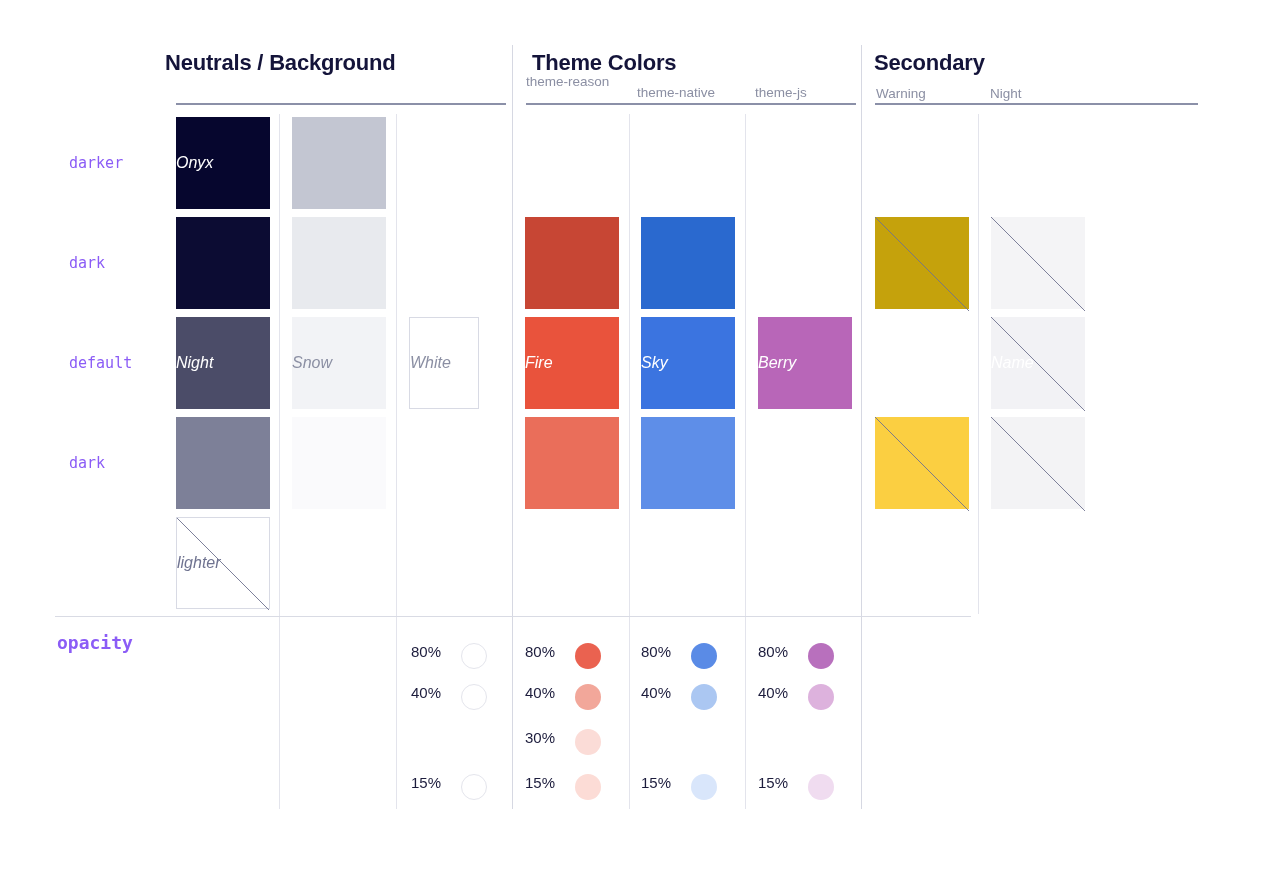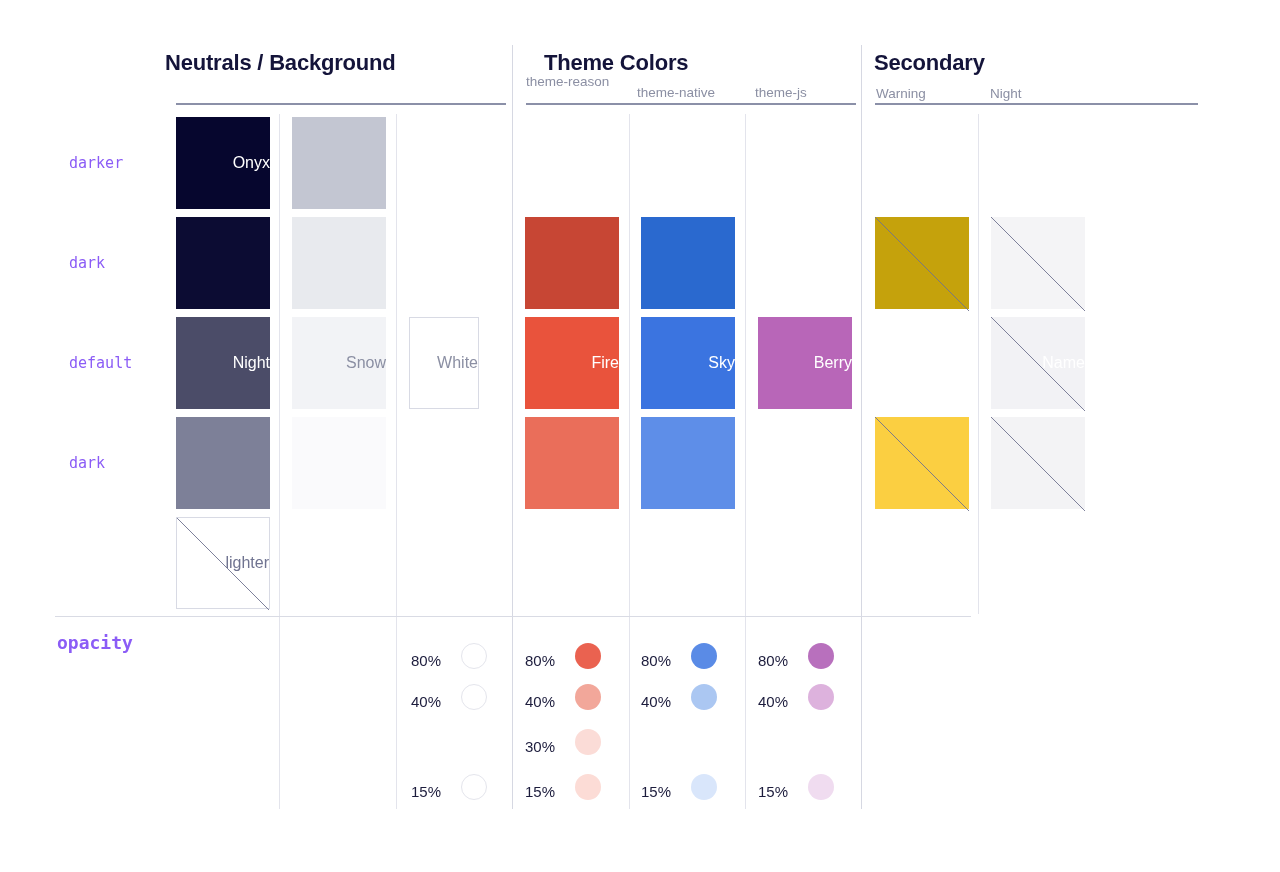--- a/index.html
+++ b/index.html
@@ -66,35 +66,36 @@
     font-weight: 700;
     color: #8b5cf6;
     white-space: nowrap;
   }
 
   
   .swatch {
     position: absolute;
     display: flex;
     align-items: center;
-    justify-content: flex-end;
+    justify-content: flex-start;
     font-size: 16px;
     font-weight: 400;
     line-height: 1;
+    font-style: italic;
   }
   .swatch.outlined { border: 1px solid #d8dae4; background: #ffffff; }
   .swatch .slash {
     position: absolute;
     inset: 0;
     pointer-events: none;
   }
   .swatch .nm { position: relative; z-index: 2; }
 
   
-  .op-row { position: absolute; display: flex; align-items: flex-end; }
+  .op-row { position: absolute; display: flex; align-items: flex-start; }
   .op-pct {
     font-size: 15px;
     color: #1c1c3c;
     width: 42px;
     text-align: left;
     white-space: nowrap;
   }
   .op-dot {
     width: 26px; height: 26px;
     border-radius: 50%;
@@ -102,21 +103,21 @@
   }
   .op-dot.ring { border: 1px solid #e4e5ec; background: #ffffff; }
 </style>
 </head>
 <body>
 
 <div class="page">
 
 <div class="sec-title" style="left: 165px; top: 50px;">Neutrals / Background</div>
     <div class="hrule" style="left: 176px; top: 103px; width: 330px; background: rgb(139, 144, 168);"></div>
-    <div class="sec-title" style="left: 544px; top: 50px; text-align: center;">Theme Colors</div>
+    <div class="sec-title" style="left: 532px; top: 50px; text-align: center;">Theme Colors</div>
     <div class="sub-label" style="left: 526px; top: 74px;">theme-reason</div>
     <div class="sub-label" style="left: 637px; top: 85px;">theme-native</div>
     <div class="sub-label" style="left: 755px; top: 85px;">theme-js</div>
     <div class="hrule" style="left: 526px; top: 103px; width: 330px; background: rgb(139, 144, 168);"></div>
     <div class="sec-title" style="left: 874px; top: 50px;">Secondary</div>
     <div class="sub-label" style="left: 876px; top: 86px;">Warning</div>
     <div class="sub-label" style="left: 990px; top: 86px;">Night</div>
     <div class="hrule" style="left: 875px; top: 103px; width: 323px; background: rgb(139, 144, 168);"></div>
     <div class="vdiv" style="left: 279px; top: 114px; height: 695px;"></div>
     <div class="vdiv" style="left: 396px; top: 114px; height: 695px;"></div>

